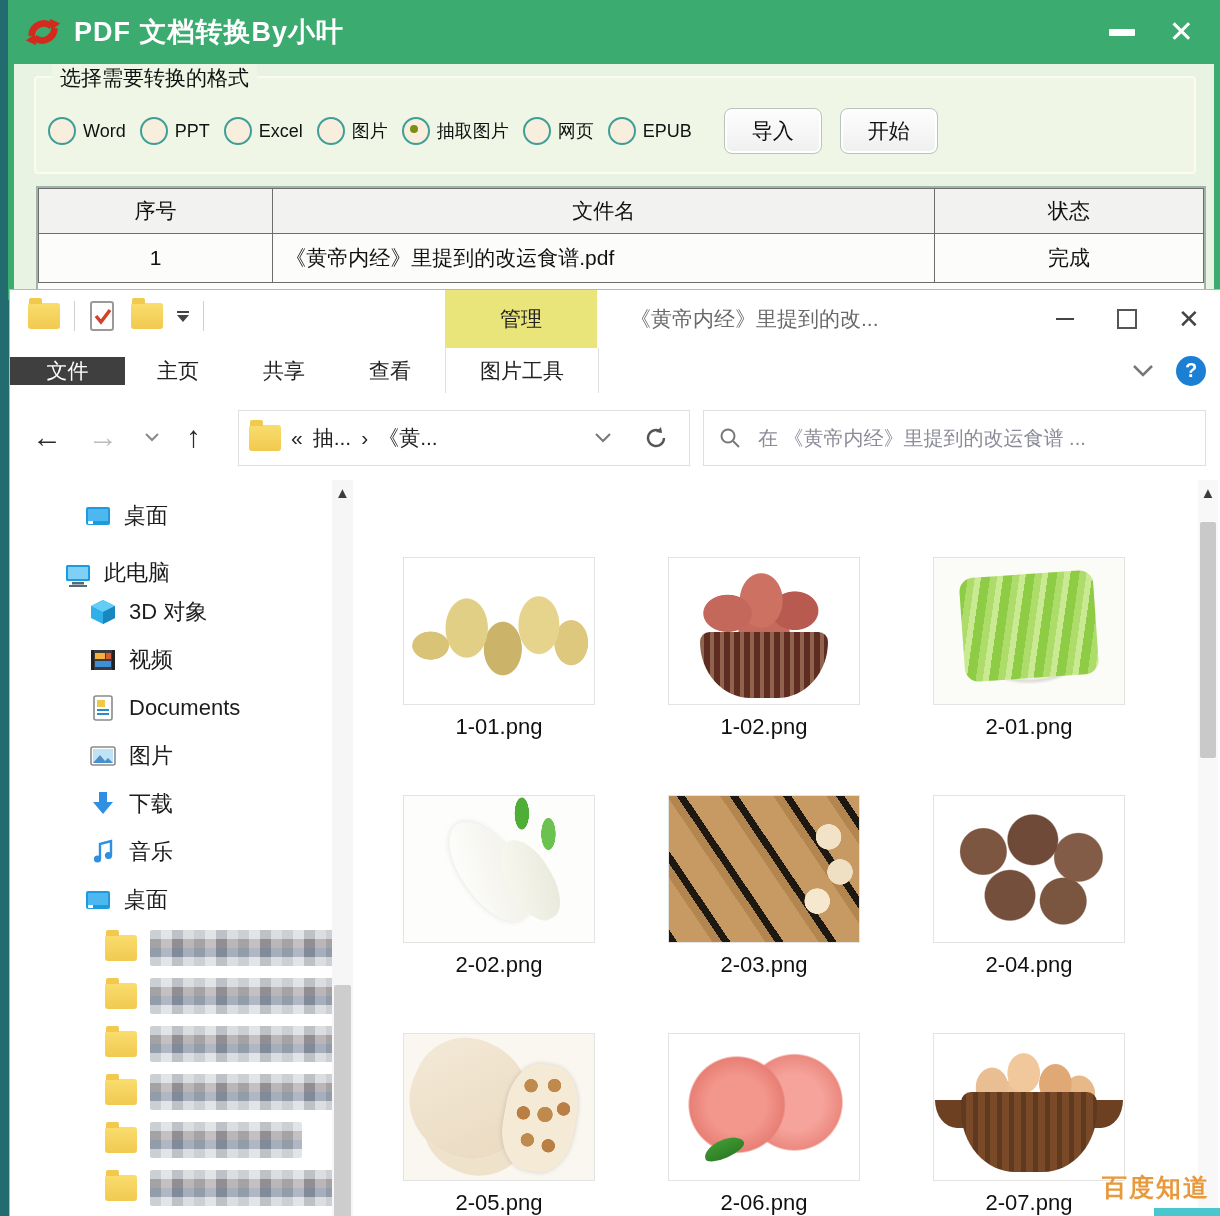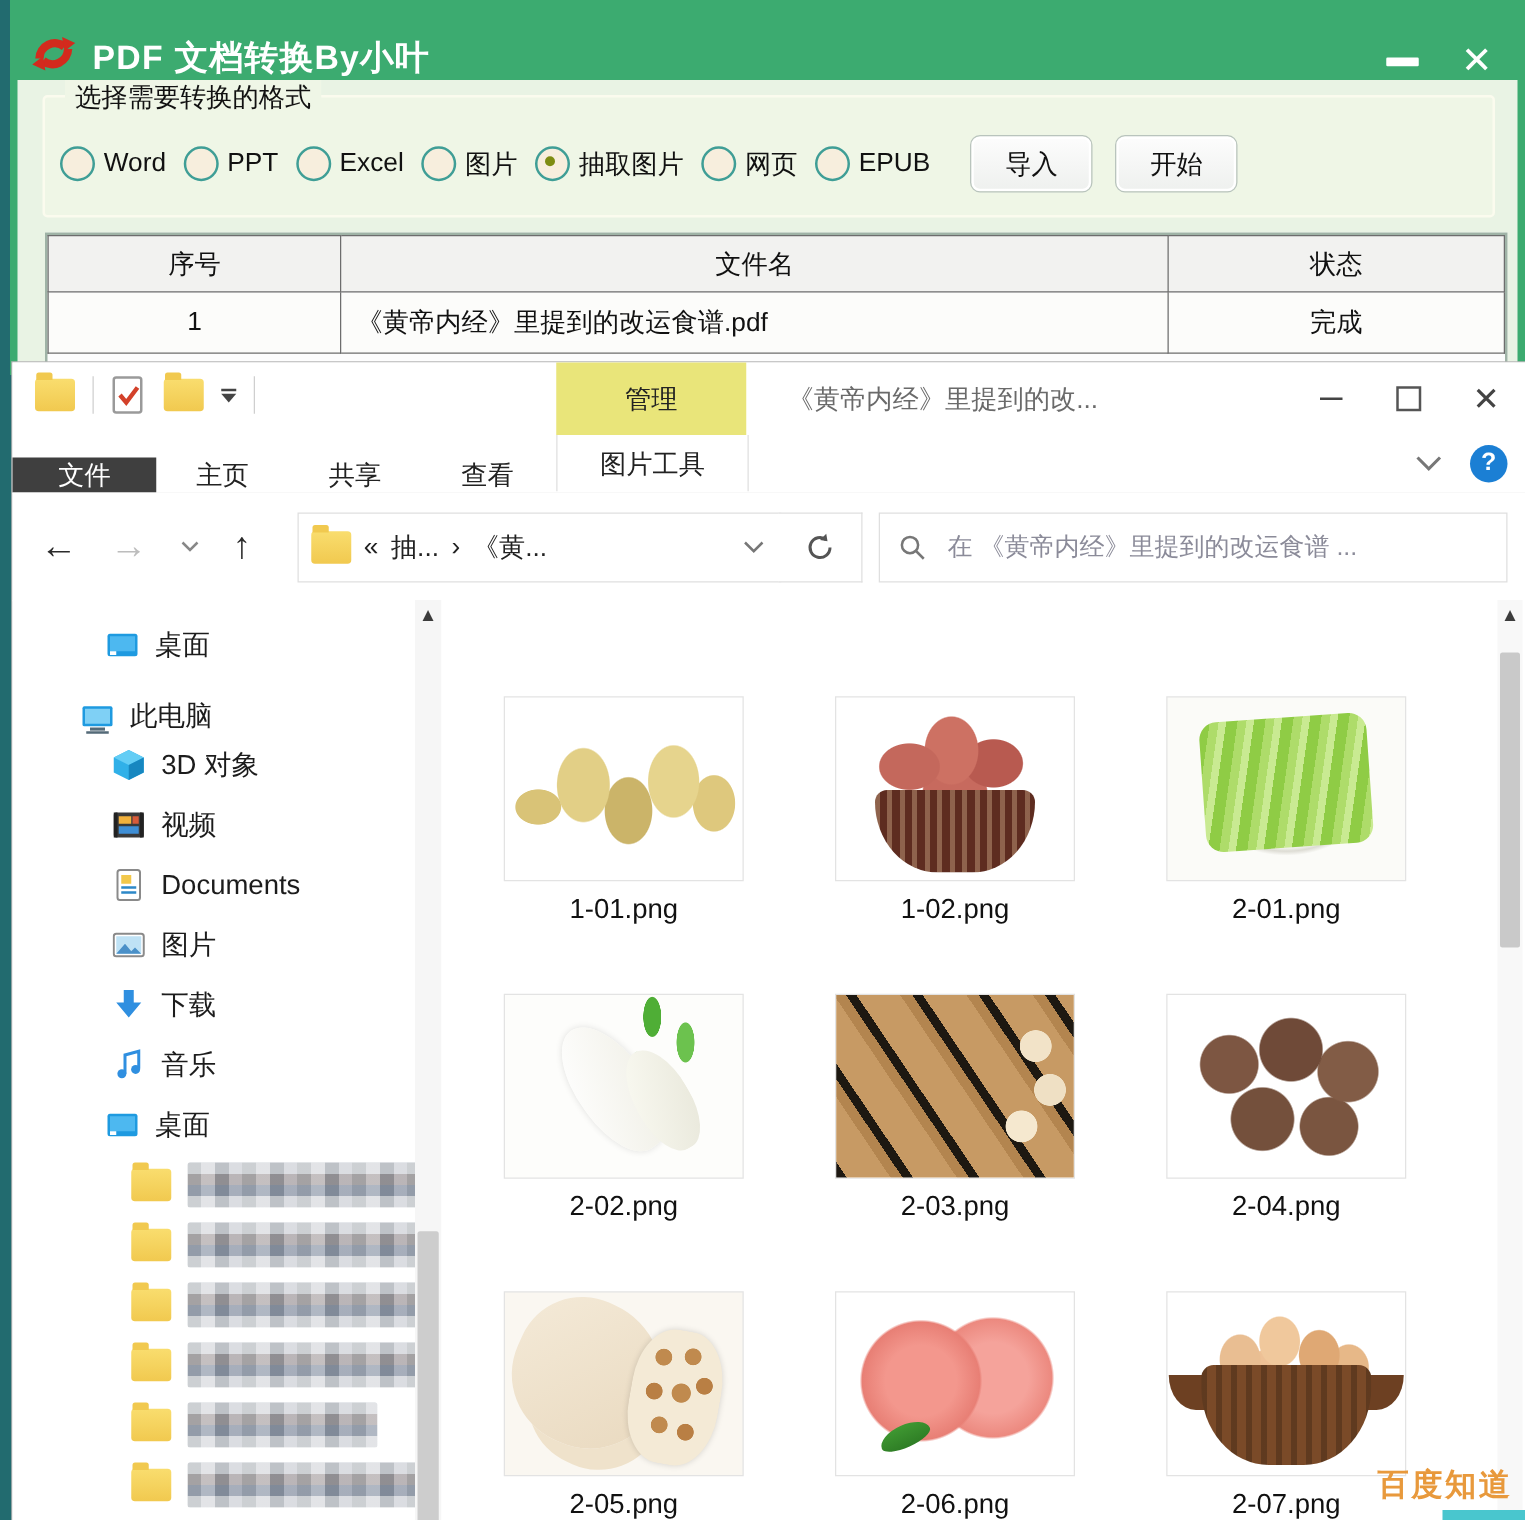--- a/index.html
+++ b/index.html
@@ -1,39 +1,39 @@
 <!DOCTYPE html>
 <html><head>
 <meta charset="utf-8">
 <style>
   html,body{margin:0;padding:0;width:1220px;height:1216px;overflow:hidden;
     background:#226b6f;font-family:"Liberation Sans","DejaVu Sans",sans-serif;
     -webkit-font-smoothing:antialiased;}
 
   
   .pdf-win{position:absolute;left:8px;top:0;width:1212px;height:300px;background:#3cab70;}
-  .pdf-titlebar{position:absolute;left:0;top:0;right:0;height:64px;display:flex;align-items:flex-end;color:#fff;}
+  .pdf-titlebar{position:absolute;left:0;top:0;right:0;height:64px;display:flex;align-items:center;color:#fff;}
   .pdf-appicon{margin-left:14px;width:42px;height:42px;}
   .pdf-title{margin-left:10px;font-size:27px;font-weight:bold;letter-spacing:1px;}
   .pdf-ctrls{margin-left:auto;display:flex;align-items:center;gap:34px;margin-right:26px;}
   .pdf-min{width:26px;height:7px;background:#fff;border-radius:1px;}
   .pdf-close{font-size:30px;font-weight:bold;color:#fff;line-height:1;}
   .pdf-content{position:absolute;left:6px;right:6px;top:64px;bottom:0;background:#e9f3e4;}
 
   .fmt-box{position:absolute;left:20px;right:18px;top:12px;height:94px;
     border:2px solid #fbfbee;border-radius:4px;background:#eff6e6;}
   .fmt-legend{position:absolute;left:16px;top:-14px;background:#eff6e6;padding:0 8px;
     font-size:21px;color:#111;}
   .fmt-row{position:absolute;left:12px;right:8px;top:24px;height:58px;display:flex;align-items:center;}
   .fmt{display:flex;align-items:center;margin-right:14px;cursor:default;}
   .rb{width:24px;height:24px;border-radius:50%;border:2px solid #3f9e96;background:#f7eedd;
     margin-right:7px;position:relative;flex:0 0 auto;}
   .rb[data-checked="true"]::after{content:"";position:absolute;left:6px;top:6px;width:8px;height:8px;
     border-radius:50%;background:#7e8c12;}
-  .rlbl{font-size:21px;color:#111;white-space:nowrap;}
+  .rlbl{font-size:18px;color:#111;white-space:nowrap;}
   .fmt-btn{width:96px;height:44px;border:1px solid #b9c4bd;border-radius:8px;
     background:linear-gradient(#fdfdfd,#eef0ee);font-size:21px;color:#111;
     display:flex;align-items:center;justify-content:center;margin-left:18px;
     box-shadow:0 0 0 2px #fff inset;}
 
   .tbl-panel{position:absolute;left:22px;right:8px;top:122px;bottom:0;background:#fdfdfd;
     border:2px solid #9fb3a6;}
   table.ftbl{border-collapse:collapse;width:100%;table-layout:fixed;}
   .ftbl th,.ftbl td{border:1px solid #6d6d6d;font-weight:normal;font-size:21px;color:#111;}
   .ftbl th{height:42px;background:#f2f2f0;}
@@ -55,21 +55,21 @@
   .exp-title{position:absolute;left:620px;top:0;height:58px;display:flex;align-items:center;
     font-size:21px;color:#6a6a6a;}
   .exp-ctrls{position:absolute;right:0;top:0;height:58px;display:flex;}
   .exp-ctrl{width:62px;height:58px;display:flex;align-items:center;justify-content:center;
     color:#444;font-size:22px;}
   .glyph-min{width:18px;height:2px;background:#444;}
   .glyph-max{width:16px;height:16px;border:2px solid #555;}
   .glyph-close{font-size:26px;color:#444;line-height:1;}
 
   .ribbon-tabs{position:absolute;left:0;top:58px;right:0;height:46px;background:#fff;
-    border-bottom:1px solid #e4e4e4;display:flex;align-items:flex-end;}
+    border-bottom:1px solid #e4e4e4;display:flex;align-items:center;}
   .rtab{min-width:106px;display:flex;align-items:center;justify-content:center;
     font-size:21px;color:#222;}
   .rtab-file{width:115px;background:#3f3f3f;color:#fff;}
   .rtab-pictool{position:absolute;left:435px;top:0;width:152px;height:45px;
     border-left:1px solid #e0e0e0;border-right:1px solid #e0e0e0;display:flex;
     align-items:center;justify-content:center;font-size:21px;color:#222;background:#fff;}
   .ribbon-right{position:absolute;right:14px;top:0;height:45px;display:flex;align-items:center;gap:22px;}
   .help-circle{width:30px;height:30px;border-radius:50%;background:#1b7fd4;color:#fff;
     display:flex;align-items:center;justify-content:center;font-size:20px;font-weight:bold;}
 

